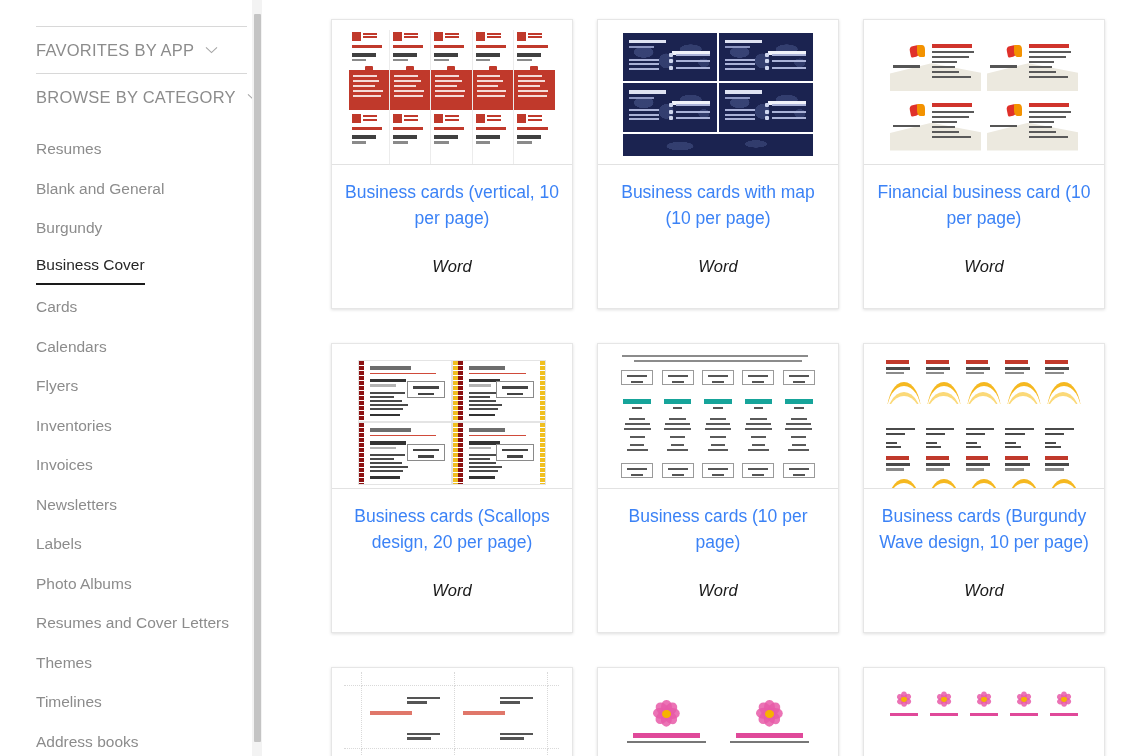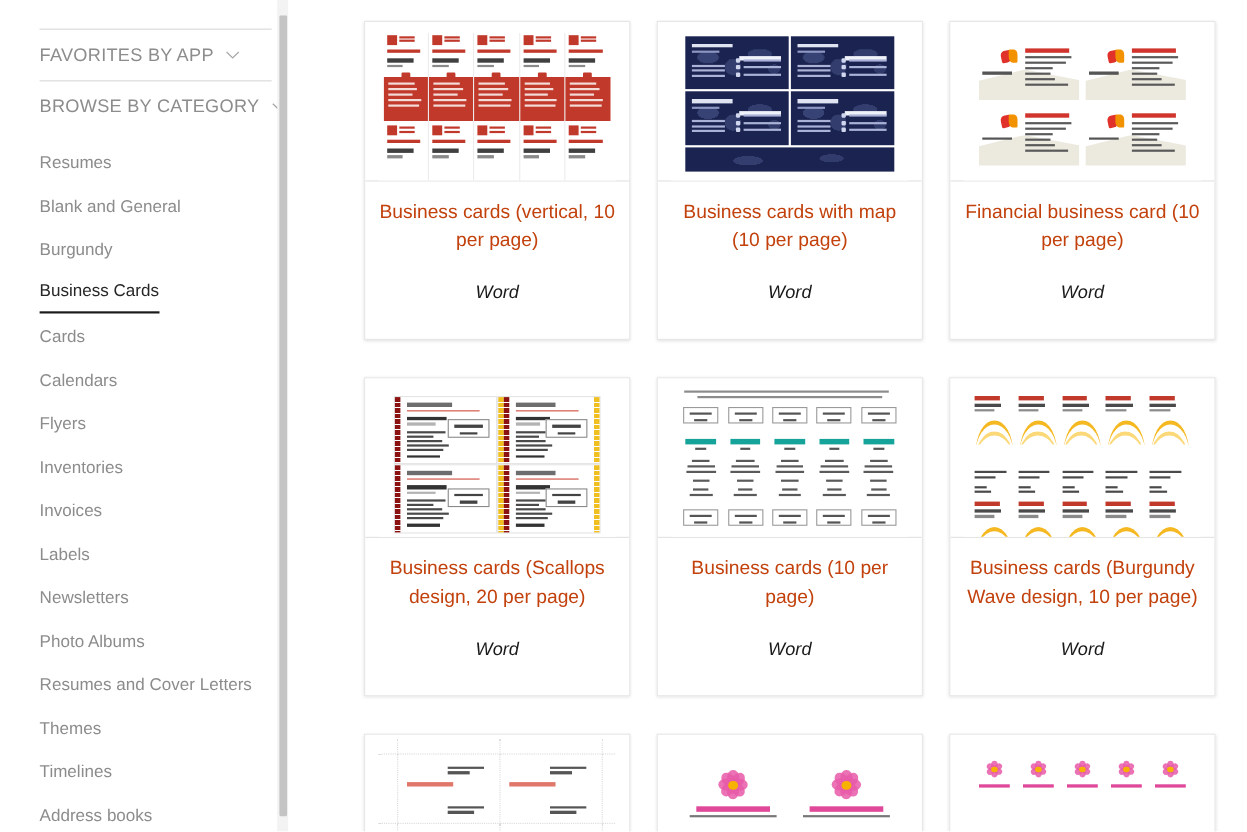--- a/index.html
+++ b/index.html
@@ -97,21 +97,21 @@
     display: flex; align-items: center; justify-content: center;
     background: #fff; overflow: hidden;
     position: relative;
   }
   .meta {
     flex: 1 1 auto; padding: 14px 12px 0;
     text-align: center;
     display: flex; flex-direction: column; align-items: center;
   }
   .t-title {
-    font-size: 17.5px; color: #c2410c; line-height: 26px;
+    font-size: 17.5px; color: #3b82f6; line-height: 26px;
     font-weight: 400;
   }
   .t-app {
     font-size: 16.5px; color: #1a1a1a; font-style: italic;
     margin-top: 26px;
   }
 
   
   .sheet {
     width: 216px; height: 141px; background: #fff;
@@ -312,28 +312,28 @@
         <svg width="13" height="8" viewBox="0 0 13 8">
             <path d="M1 1.3 L6.5 6.6 L12 1.3" fill="none" stroke="#a6a6a6" stroke-width="1.1"></path>
           </svg>
       </span>
     </div>
 
     <nav class="cat-list">
       <div class="cat-item-wrap"><span class="cat-item">Resumes</span></div>
       <div class="cat-item-wrap"><span class="cat-item">Blank and General</span></div>
       <div class="cat-item-wrap"><span class="cat-item">Burgundy</span></div>
-      <div class="cat-item-wrap"><span class="cat-item active">Business Cards</span></div>
+      <div class="cat-item-wrap"><span class="cat-item active">Business Cover</span></div>
       <div class="cat-item-wrap"><span class="cat-item">Cards</span></div>
       <div class="cat-item-wrap"><span class="cat-item">Calendars</span></div>
       <div class="cat-item-wrap"><span class="cat-item">Flyers</span></div>
       <div class="cat-item-wrap"><span class="cat-item">Inventories</span></div>
       <div class="cat-item-wrap"><span class="cat-item">Invoices</span></div>
+      <div class="cat-item-wrap"><span class="cat-item">Newsletters</span></div>
       <div class="cat-item-wrap"><span class="cat-item">Labels</span></div>
-      <div class="cat-item-wrap"><span class="cat-item">Newsletters</span></div>
       <div class="cat-item-wrap"><span class="cat-item">Photo Albums</span></div>
       <div class="cat-item-wrap"><span class="cat-item">Resumes and Cover Letters</span></div>
       <div class="cat-item-wrap"><span class="cat-item">Themes</span></div>
       <div class="cat-item-wrap"><span class="cat-item">Timelines</span></div>
       <div class="cat-item-wrap"><span class="cat-item">Address books</span></div>
     </nav>
 
     <div class="scroll-track">
       <div class="scroll-thumb"></div>
     </div>

